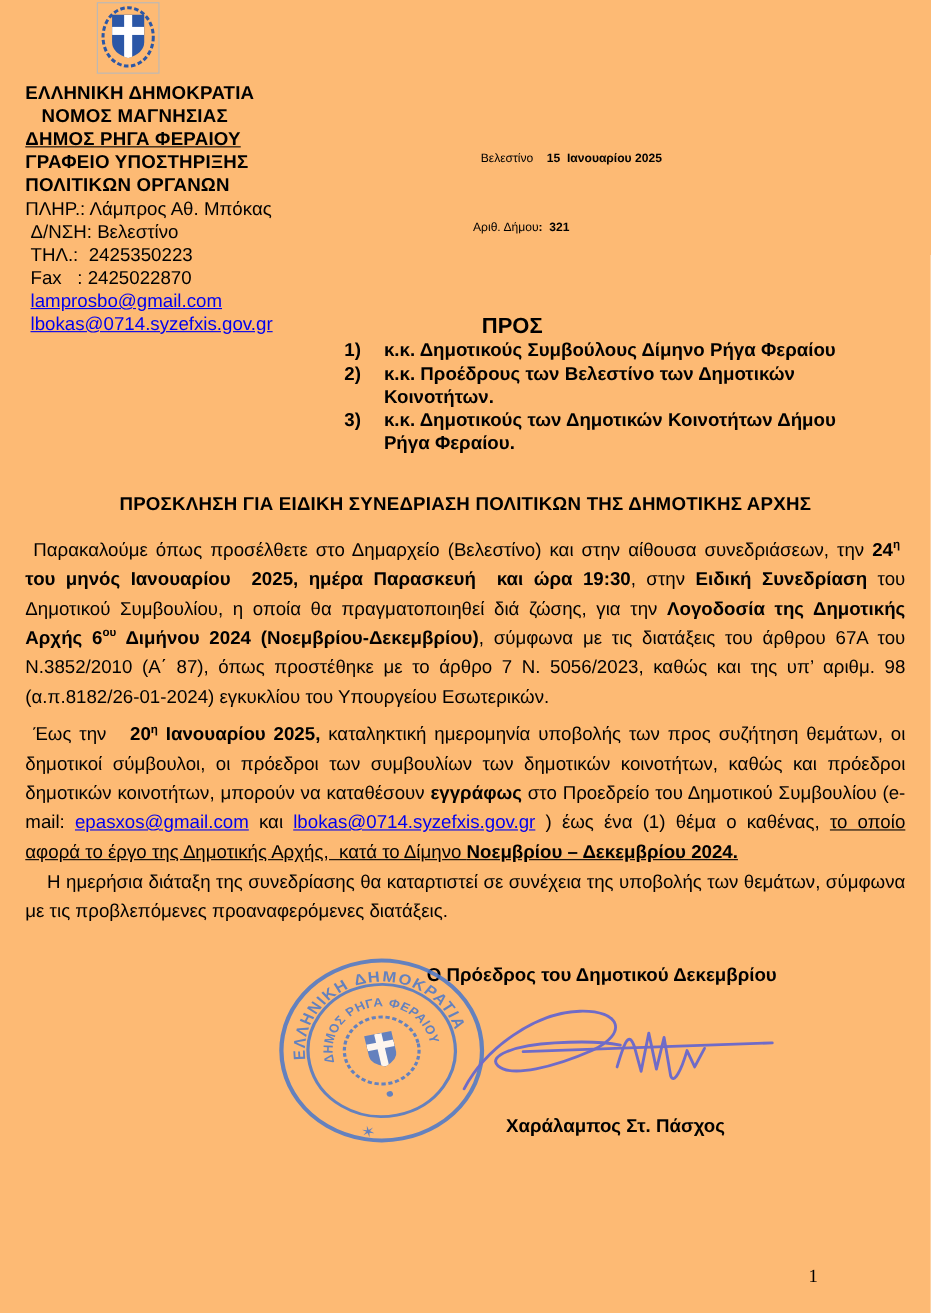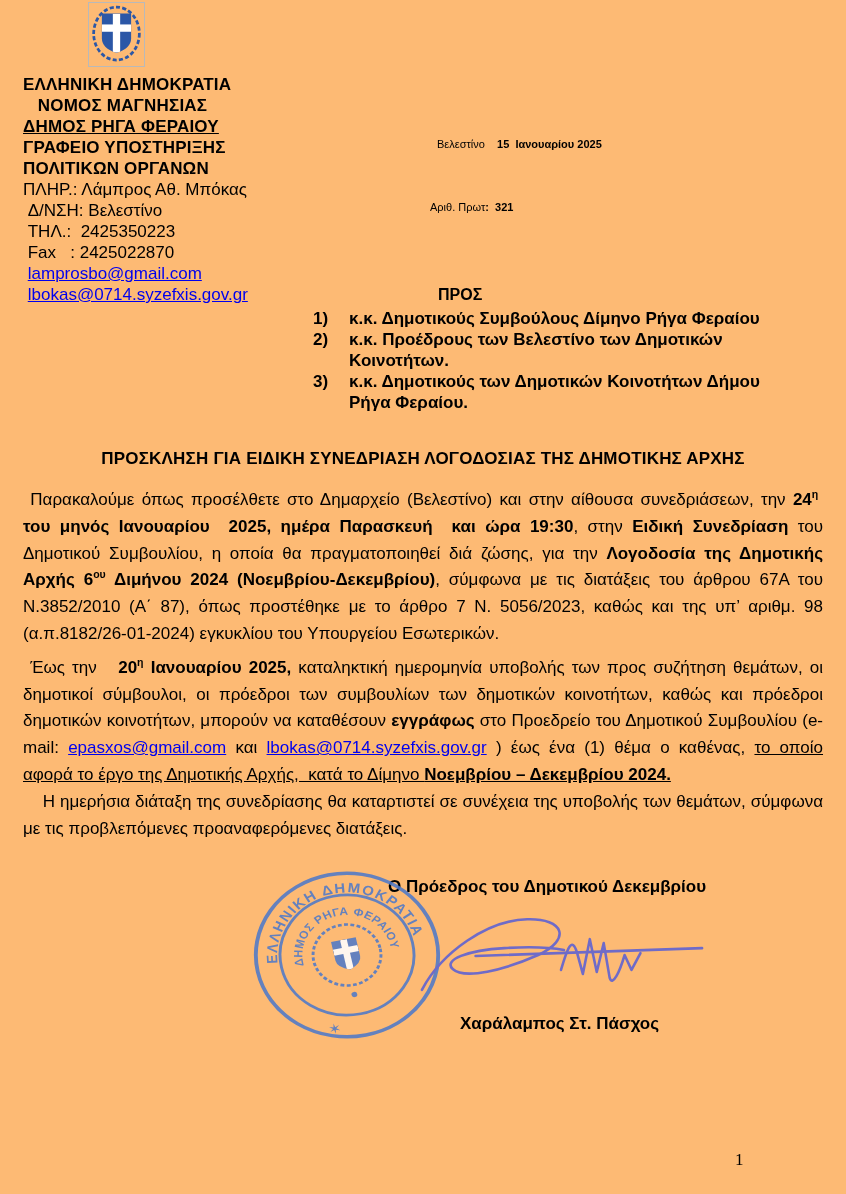--- a/index.html
+++ b/index.html
@@ -11,21 +11,21 @@
   .u{text-decoration:underline;}
   .link{color:#0000ee;text-decoration:underline;cursor:pointer;}
   sup{font-size:62%;vertical-align:super;line-height:0;}
 
   .logo-box{position:absolute;left:88px;top:2px;width:57px;height:65px;border:1px solid #b9b9b9;box-sizing:border-box;padding:1px;}
   .agency{position:absolute;left:23px;top:74px;width:290px;font-size:17px;line-height:21px;white-space:pre-wrap;}
   .agency .b{letter-spacing:0.2px;}
   .meta{position:absolute;left:430px;top:92px;width:330px;font-size:11px;line-height:21px;white-space:pre-wrap;}
   .meta .line1{padding-left:7px;}
 
-  .pros-heading{position:absolute;left:438px;top:286px;font-size:16px;font-weight:700;}
+  .pros-heading{position:absolute;left:438px;top:286px;font-size:20px;font-weight:700;}
   .recipients{position:absolute;left:313px;top:308px;width:470px;font-size:17px;line-height:21px;font-weight:700;}
   .rcpt{display:flex;}
   .rcpt .marker{flex:0 0 36px;}
   .rcpt .rtext{flex:1;}
 
   .doc-title{position:absolute;left:23px;top:449px;width:800px;text-align:center;font-size:17px;font-weight:700;letter-spacing:0.2px;}
 
   .body-text{position:absolute;left:23px;top:487px;width:800px;font-size:17px;line-height:26.8px;text-align:justify;}
   .body-text p{margin:0;}
   .body-text p.p2{margin-top:7px;}
@@ -55,40 +55,40 @@
         <rect x="25" y="10" width="8" height="43" fill="#ffffff"></rect>
         <rect x="13" y="22" width="32" height="8" fill="#ffffff"></rect>
       </g>
     </svg>
   </div>
 
   <div class="agency"><div><span class="b">ΕΛΛΗΝΙΚΗ ΔΗΜΟΚΡΑΤΙΑ</span></div><div><span class="b">&nbsp;&nbsp;&nbsp;ΝΟΜΟΣ ΜΑΓΝΗΣΙΑΣ</span></div><div><span class="b u">ΔΗΜΟΣ ΡΗΓΑ ΦΕΡΑΙΟΥ</span></div><div><span class="b">ΓΡΑΦΕΙΟ ΥΠΟΣΤΗΡΙΞΗΣ</span></div><div><span class="b">ΠΟΛΙΤΙΚΩΝ ΟΡΓΑΝΩΝ</span></div><div><span>ΠΛΗΡ.: Λάμπρος Αθ. Μπόκας</span></div><div><span>&nbsp;Δ/ΝΣΗ: Βελεστίνο</span></div><div><span>&nbsp;ΤΗΛ.:&nbsp; 2425350223</span></div><div><span>&nbsp;Fax&nbsp;&nbsp; : 2425022870</span></div><div><span>&nbsp;</span><span class="link">lamprosbo@gmail.com</span></div><div><span>&nbsp;</span><span class="link">lbokas@0714.syzefxis.gov.gr</span></div></div>
 
   <div class="meta">
     <div class="line1"><span>Βελεστίνο&nbsp;&nbsp;&nbsp; </span><span class="b">15&nbsp; Ιανουαρίου 2025</span></div>
-    <div><span>Αριθ. Πρωτ</span><span class="b">:&nbsp; 321</span></div>
+    <div><span>Αριθ. Δήμου</span><span class="b">:&nbsp; 321</span></div>
   </div>
 
   <div class="pros-heading">ΠΡΟΣ</div>
   <div class="recipients">
     <div class="rcpt">
       <span class="marker">1)</span>
       <span class="rtext">κ.κ. Δημοτικούς Συμβούλους Δίμηνο Ρήγα Φεραίου</span>
     </div>
     <div class="rcpt">
       <span class="marker">2)</span>
       <span class="rtext">κ.κ. Προέδρους των Βελεστίνο των Δημοτικών Κοινοτήτων.</span>
     </div>
     <div class="rcpt">
       <span class="marker">3)</span>
       <span class="rtext">κ.κ. Δημοτικούς των Δημοτικών Κοινοτήτων Δήμου Ρήγα Φεραίου.</span>
     </div>
   </div>
 
-  <div class="doc-title">ΠΡΟΣΚΛΗΣΗ ΓΙΑ ΕΙΔΙΚΗ ΣΥΝΕΔΡΙΑΣΗ ΛΟΓΟΔΟΣΙΑΣ ΤΗΣ ΔΗΜΟΤΙΚΗΣ ΑΡΧΗΣ</div>
+  <div class="doc-title">ΠΡΟΣΚΛΗΣΗ ΓΙΑ ΕΙΔΙΚΗ ΣΥΝΕΔΡΙΑΣΗ ΠΟΛΙΤΙΚΩΝ ΤΗΣ ΔΗΜΟΤΙΚΗΣ ΑΡΧΗΣ</div>
 
   <div class="body-text">
     <p class="p1"><span>&nbsp;Παρακαλούμε όπως προσέλθετε στο Δημαρχείο (Βελεστίνο) και στην αίθουσα συνεδριάσεων, την </span><span class="b">24</span><span class="b"><sup>η</sup></span><span class="b">&nbsp; του μηνός Ιανουαρίου&nbsp; 2025, ημέρα Παρασκευή&nbsp; και ώρα 19:30</span><span>, στην </span><span class="b">Ειδική Συνεδρίαση</span><span> του Δημοτικού Συμβουλίου, η οποία θα πραγματοποιηθεί διά ζώσης, για την </span><span class="b">Λογοδοσία της Δημοτικής Αρχής 6</span><span class="b"><sup>ου</sup></span><span class="b"> Διμήνου 2024 (Νοεμβρίου-Δεκεμβρίου)</span><span>, σύμφωνα με τις διατάξεις του άρθρου 67Α του Ν.3852/2010 (Α΄ 87), όπως προστέθηκε με το άρθρο 7 Ν. 5056/2023, καθώς και της υπ’ αριθμ. 98 (α.π.8182/26-01-2024) εγκυκλίου του Υπουργείου Εσωτερικών.</span></p>
     <p class="p2"><span>&nbsp;Έως την&nbsp;&nbsp; </span><span class="b">20</span><span class="b"><sup>η</sup></span><span class="b"> Ιανουαρίου 2025,</span><span> καταληκτική ημερομηνία υποβολής των προς συζήτηση θεμάτων, οι δημοτικοί σύμβουλοι, οι πρόεδροι των συμβουλίων των δημοτικών κοινοτήτων, καθώς και πρόεδροι δημοτικών κοινοτήτων, μπορούν να καταθέσουν </span><span class="b">εγγράφως</span><span> στο Προεδρείο του Δημοτικού Συμβουλίου (e-mail: </span><span class="link">epasxos@gmail.com</span><span> και </span><span class="link">lbokas@0714.syzefxis.gov.gr</span><span> ) έως ένα (1) θέμα ο καθένας, </span><span class="u">το οποίο αφορά το έργο της Δημοτικής Αρχής,&nbsp; κατά το Δίμηνο </span><span class="b u">Νοεμβρίου – Δεκεμβρίου 2024.</span></p>
     <p class="p3"><span>&nbsp;&nbsp;&nbsp; Η ημερήσια διάταξη της συνεδρίασης θα καταρτιστεί σε συνέχεια της υποβολής των θεμάτων, σύμφωνα με τις προβλεπόμενες προαναφερόμενες διατάξεις.</span></p>
   </div>
 
   <div class="sig-role">Ο Πρόεδρος του Δημοτικού Δεκεμβρίου</div>
 
   <svg class="stamp" viewBox="0 0 200 200" preserveAspectRatio="none">

